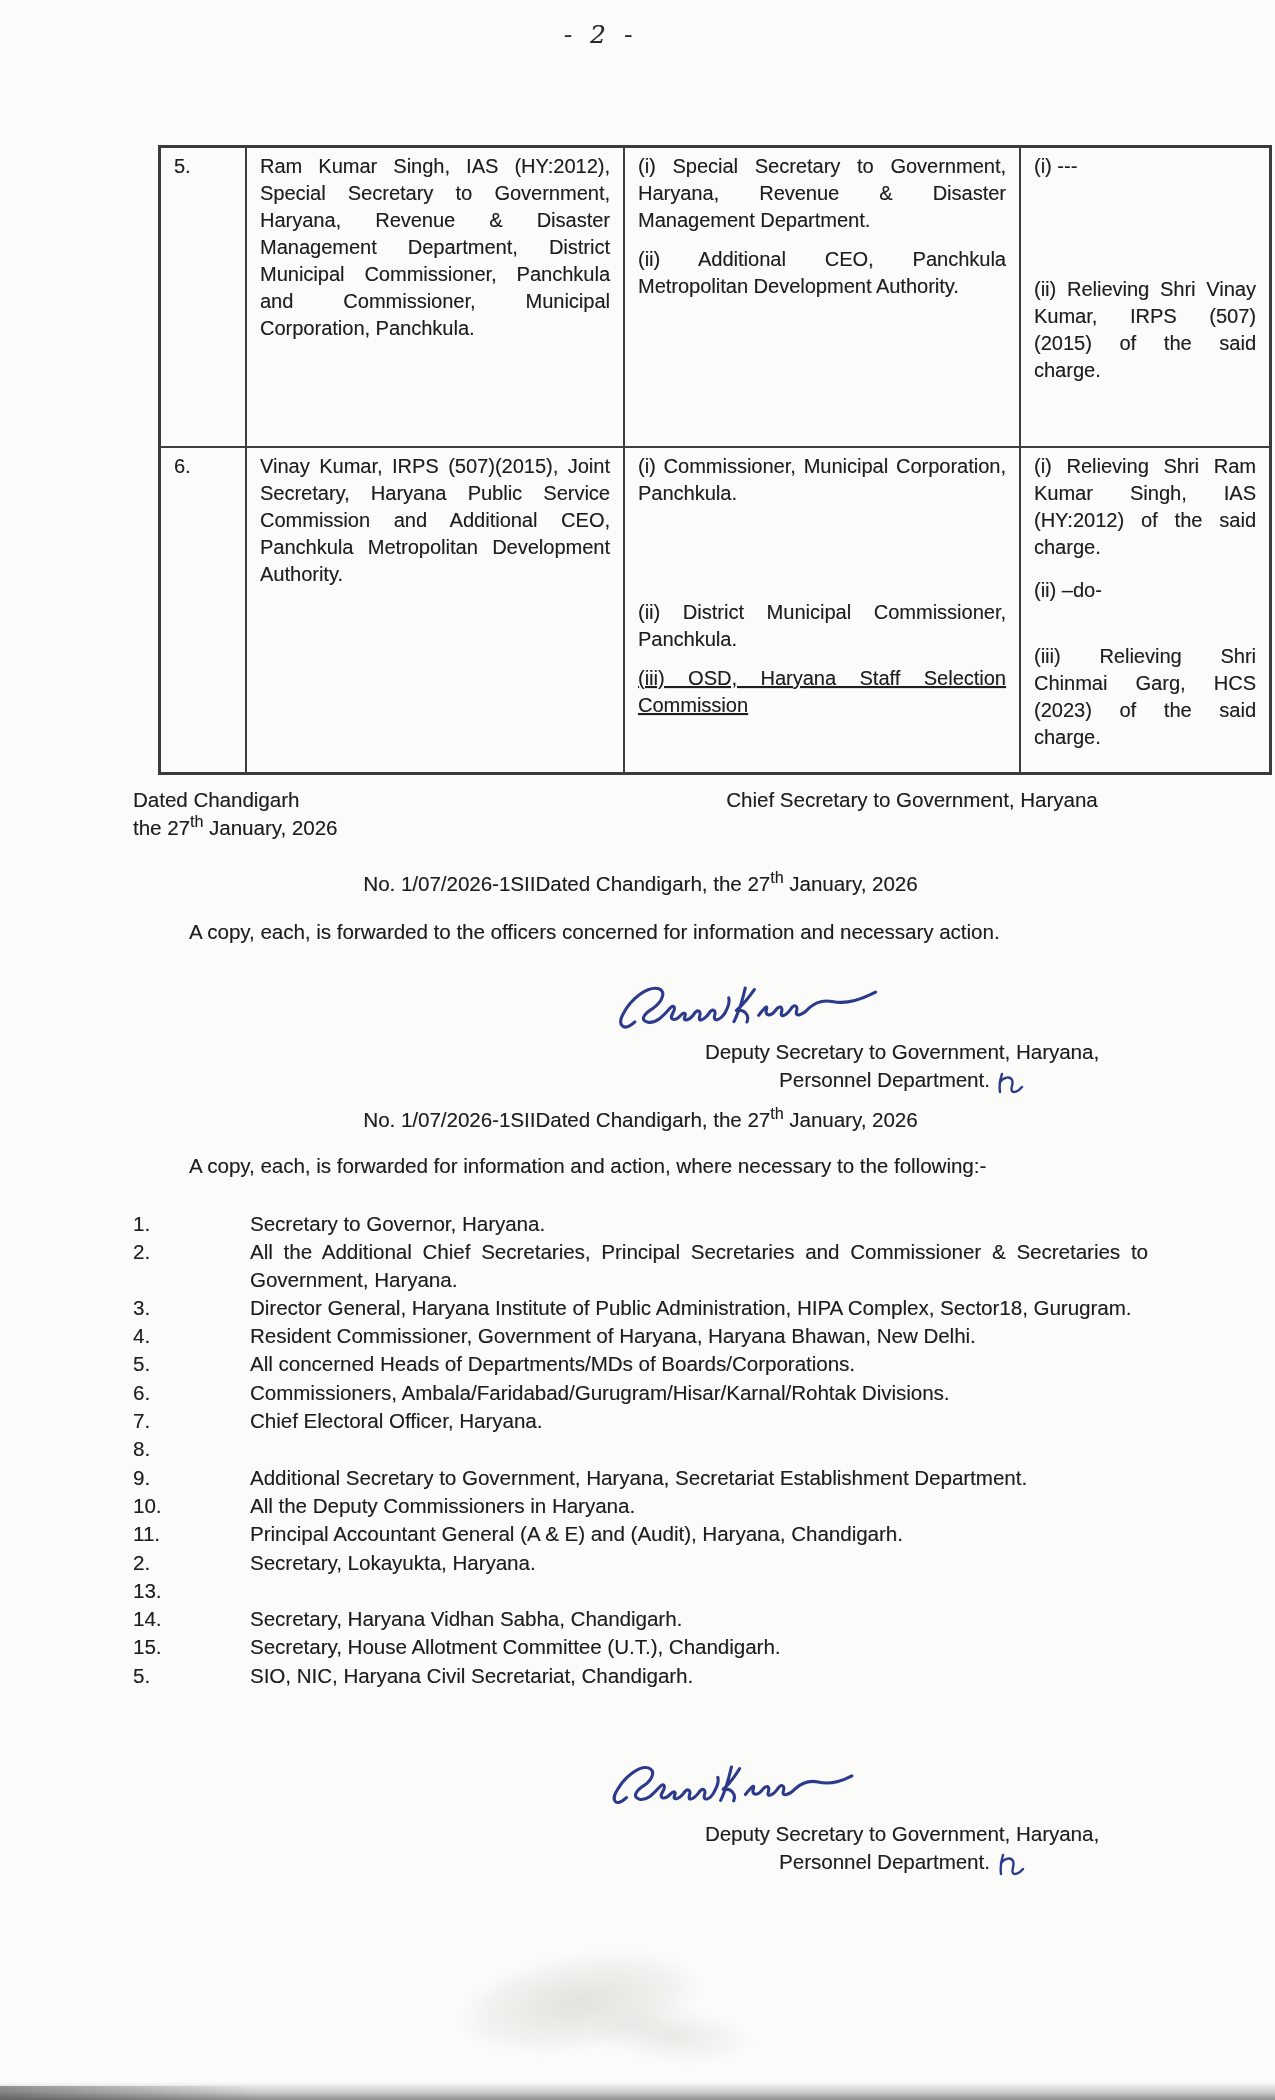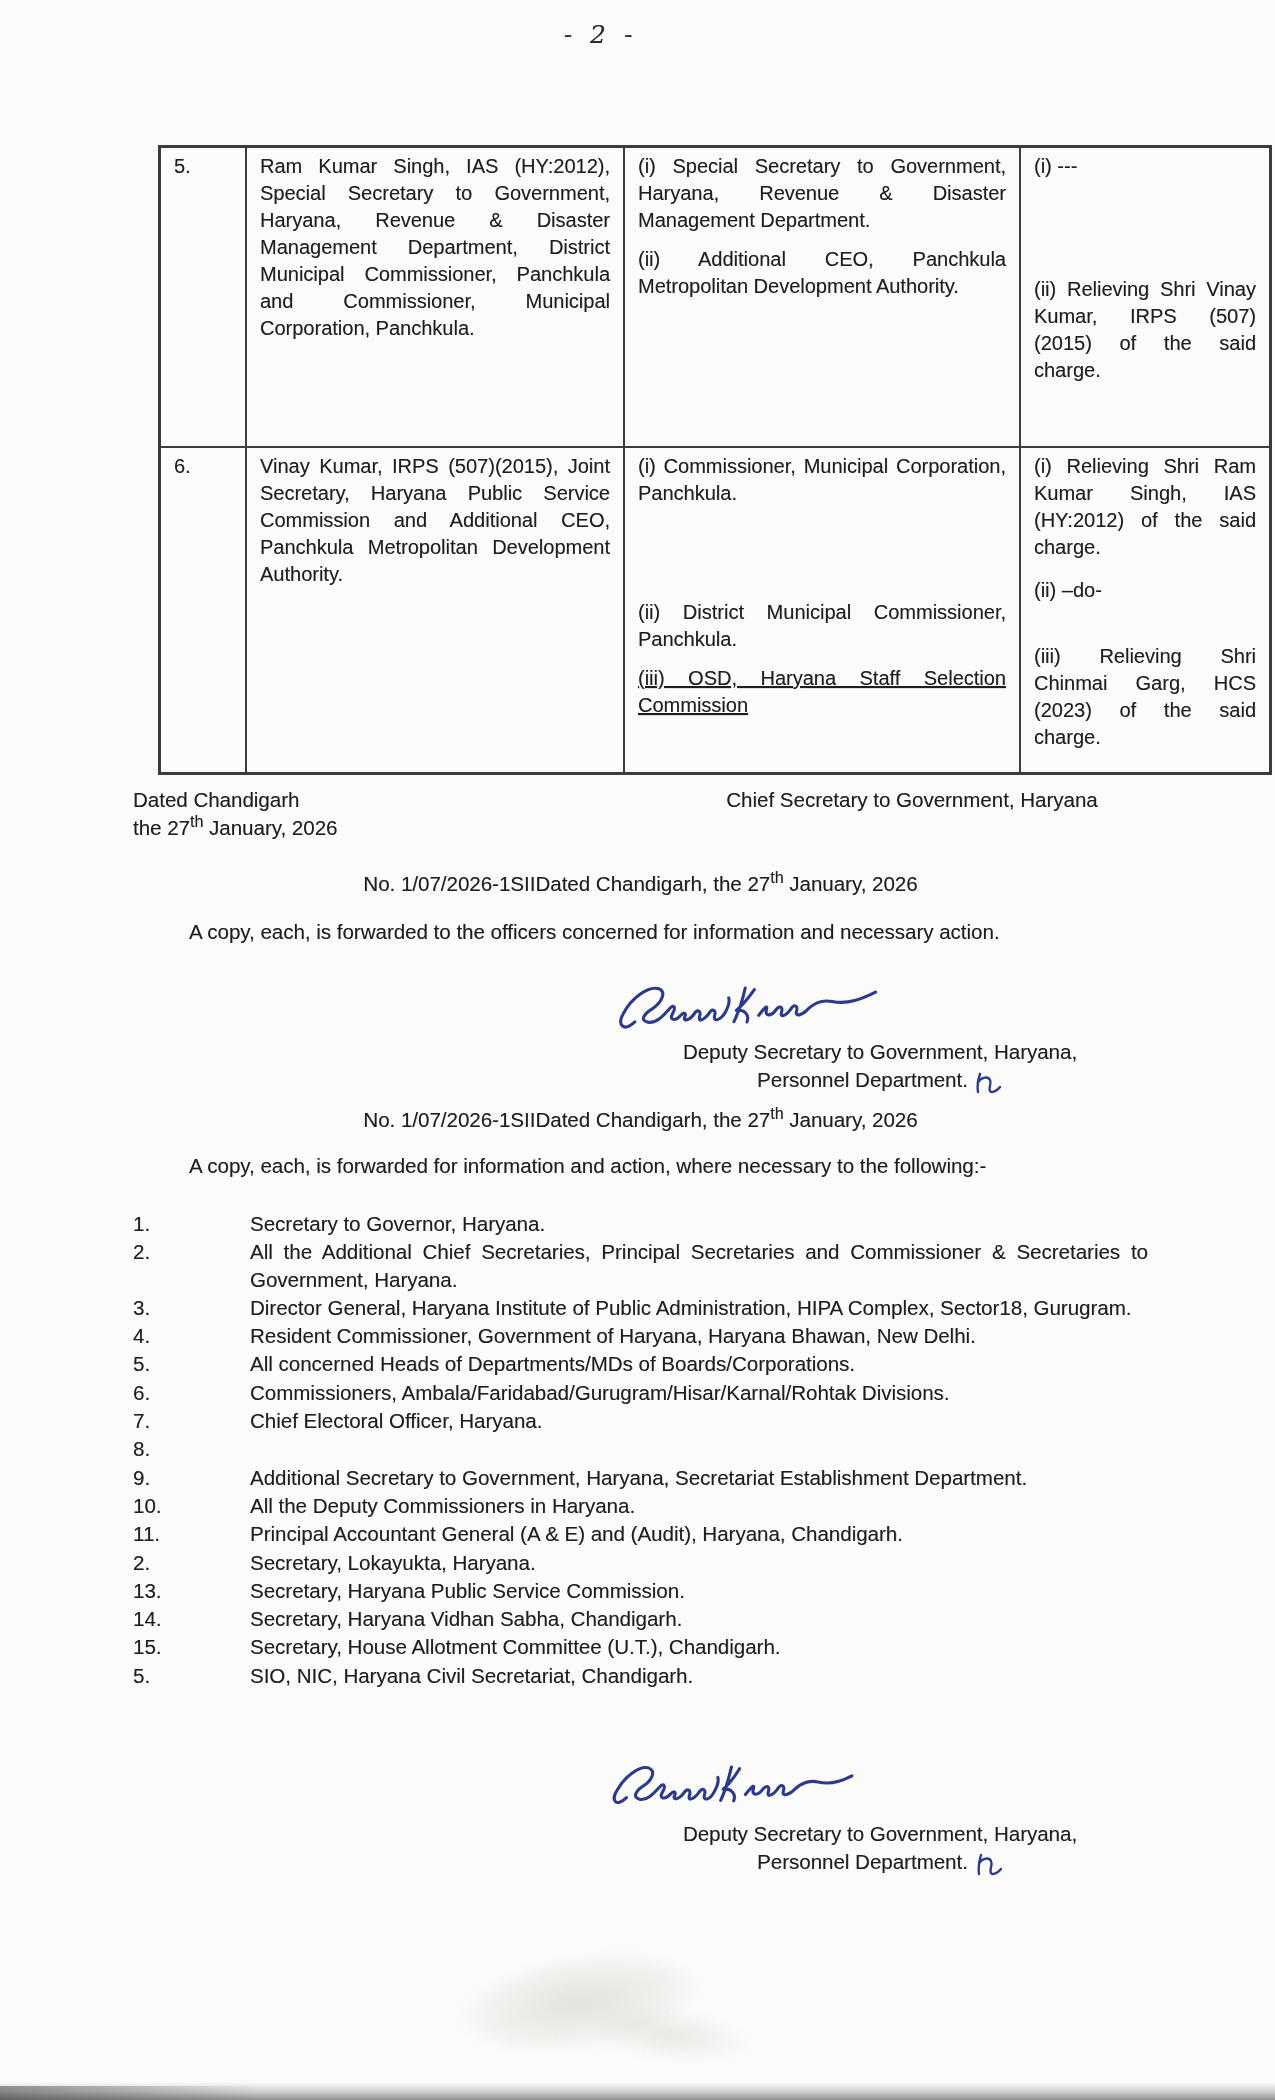--- a/index.html
+++ b/index.html
@@ -63,21 +63,21 @@
   .para{font-size:20.5px;line-height:27.5px;text-align:justify;-moz-text-align-last:left;text-align-last:left;}
   .para .indent{display:inline-block;width:56px;}
   .para1{top:918px;}
   .para2{top:1152px;}
   sup.sup{font-size:16px;vertical-align:super;line-height:0;}
 
   .sig{position:absolute;}
   .sig1{left:612px;top:972px;}
   .sig2{left:606px;top:1752px;}
   .sign-block{
-    position:absolute;right:145px;width:500px;
+    position:absolute;right:123px;width:500px;
     text-align:center;font-size:20.5px;line-height:27.5px;
   }
   .sign-block1{top:1038px;}
   .sign-block2{top:1820px;}
   .pen-mark{display:inline-block;vertical-align:-10px;margin-left:5px;}
 
   
   .dist{top:1210px;font-size:20.5px;line-height:27.3px;}
   .li{display:flex;margin-bottom:1px;}
   .li .no{flex:none;width:117px;}
@@ -233,21 +233,20 @@
     <div class="li">
         <span class="no">11.</span>
         <span class="tx">Principal Accountant General (A &amp; E) and (Audit), Haryana, Chandigarh.</span>
       </div>
     <div class="li">
         <span class="no">2.</span>
         <span class="tx">Secretary, Lokayukta, Haryana.</span>
       </div>
     <div class="li">
         <span class="no">13.</span>
-        <span class="tx">Secretary, Haryana Public Service Commission.</span>
       </div>
     <div class="li">
         <span class="no">14.</span>
         <span class="tx">Secretary, Haryana Vidhan Sabha, Chandigarh.</span>
       </div>
     <div class="li">
         <span class="no">15.</span>
         <span class="tx">Secretary, House Allotment Committee (U.T.), Chandigarh.</span>
       </div>
     <div class="li">

